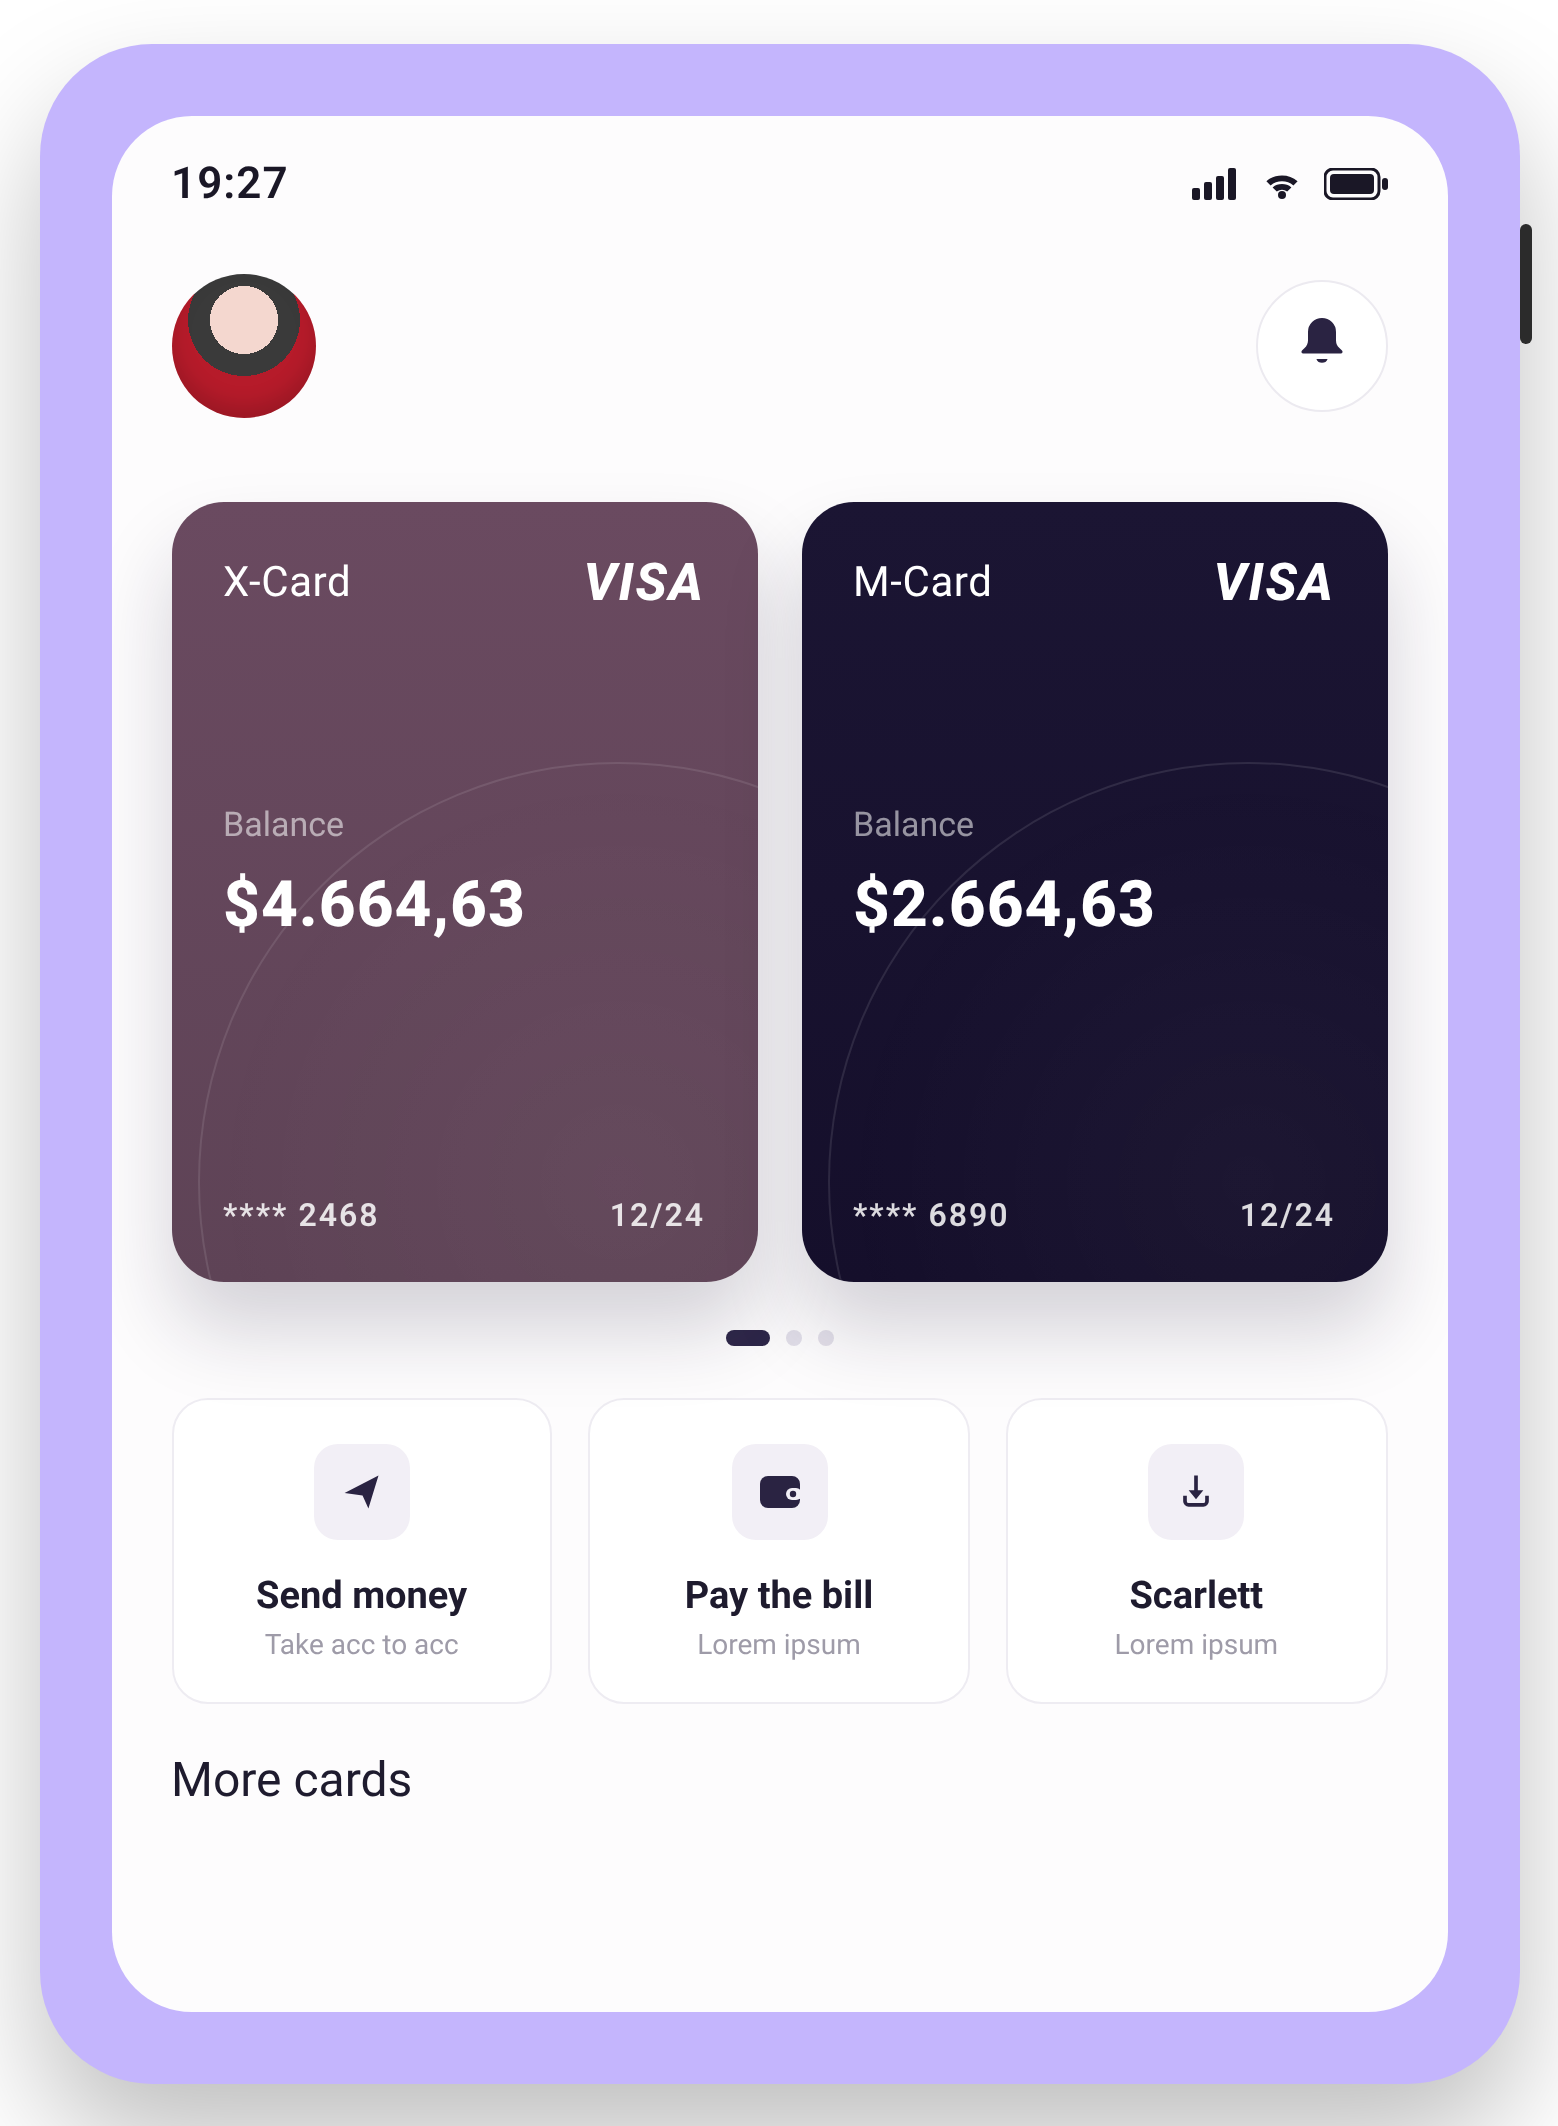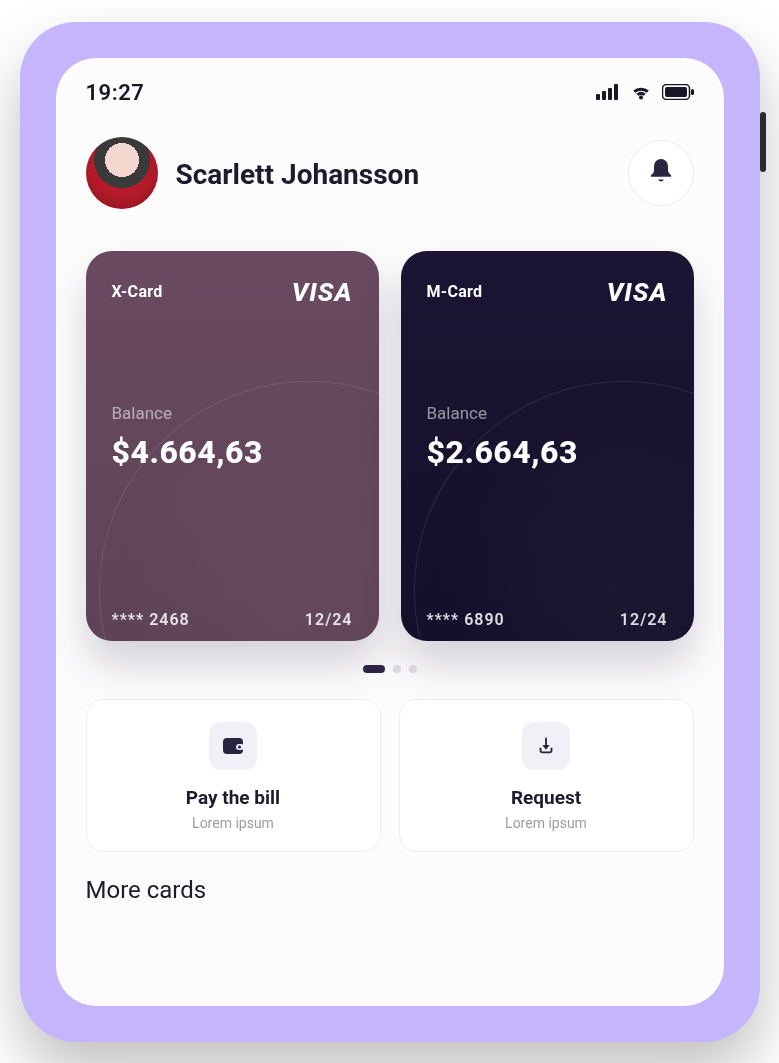--- a/index.html
+++ b/index.html
@@ -100,25 +100,25 @@
   .card .ring {
     position:absolute;
     right:-140px; bottom:-160px;
     width:420px; height:420px;
     border-radius:50%;
     border:1px solid rgba(255,255,255,.10);
     background: radial-gradient(circle at center, rgba(255,255,255,.03), rgba(255,255,255,0) 70%);
     pointer-events:none;
   }
   .card-top { display:flex; justify-content:space-between; align-items:center; }
-  .card-name { font-size:16px; font-weight:700; letter-spacing:.3px; }
+  .card-name { font-size:21px; font-weight:400; letter-spacing:.3px; }
   .visa { font-style:italic; font-size:26px; font-weight:800; letter-spacing:1px; }
   .balance-label { margin-top:96px; color:rgba(255,255,255,.55); font-size:17px; }
   .balance { font-size:32px; font-weight:800; margin-top:10px; letter-spacing:.5px; }
-  .card-bottom { position:absolute; left:26px; right:26px; bottom:12px; display:flex; justify-content:space-between; font-size:16px; font-weight:600; letter-spacing:1px; color:rgba(255,255,255,.85); }
+  .card-bottom { position:absolute; left:26px; right:26px; bottom:24px; display:flex; justify-content:space-between; font-size:16px; font-weight:600; letter-spacing:1px; color:rgba(255,255,255,.85); }
 
   .dots { display:flex; justify-content:center; gap:8px; padding-top:14px; }
   .dot { width:8px; height:8px; border-radius:4px; background:#e2dfe9; }
   .dot.active { width:22px; background:#2e2749; }
 
   
   .actions {
     display:flex;
     gap:18px;
     padding: 26px 30px 0 30px;
@@ -183,21 +183,20 @@
               <rect x="3" y="3" width="22" height="10" rx="2" fill="#1a1726"></rect>
               <rect x="29" y="5" width="3" height="6" rx="1.5" fill="#1a1726"></rect>
             </svg>
         </span>
       </div>
     </div>
 
     <div class="header">
       <div class="avatar"></div>
       <div class="welcome">
-        <div class="name">Scarlett Johansson</div>
       </div>
       <div class="bell-btn">
         <span>
           <svg width="26" height="28" viewBox="0 0 26 28" fill="#2a2342">
               <path d="M13 2a7 7 0 00-7 7v4.2c0 1.4-.6 2.8-1.7 3.8L3 18.2c-.6.5-.2 1.6.6 1.6h18.8c.8 0 1.2-1.1.6-1.6l-1.3-1.2a5.3 5.3 0 01-1.7-3.8V9a7 7 0 00-7-7z"></path>
               <path d="M10.2 22.5a3 3 0 005.6 0h-5.6z"></path>
             </svg>
         </span>
       </div>
     </div>
@@ -235,41 +234,51 @@
     </div>
 
     <div class="dots">
       <span class="dot active"></span>
       <span class="dot"></span>
       <span class="dot"></span>
     </div>
 
     <div class="actions">
 
+      <div class="action">
+        <div class="icon-box">
+          <svg width="22" height="22" viewBox="0 0 24 24" fill="#2a2342">
+              <path d="M2.5 12.5L21 3l-5.5 18-3.2-7.1L2.5 12.5z"></path>
+              <path d="M12.3 13.9L21 3l-8.7 10.9z" fill="#f2eff6"></path>
+            </svg>
+        </div>
+        <div class="title">Send money</div>
+        <div class="sub">Take acc to acc</div>
+      </div>
 
       <div class="action">
         <div class="icon-box">
           <svg width="24" height="22" viewBox="0 0 24 22" fill="#2a2342">
               <rect x="2" y="3" width="20" height="16" rx="4"></rect>
               <rect x="15" y="9" width="8" height="6" rx="3" fill="#f2eff6"></rect>
               <circle cx="18.5" cy="12" r="1.6" fill="#2a2342"></circle>
             </svg>
         </div>
         <div class="title">Pay the bill</div>
         <div class="sub">Lorem ipsum</div>
       </div>
 
       <div class="action">
         <div class="icon-box">
           <svg width="22" height="22" viewBox="0 0 24 24" fill="#2a2342">
               <path d="M5 14v3a3 3 0 003 3h8a3 3 0 003-3v-3h-2v3a1 1 0 01-1 1H8a1 1 0 01-1-1v-3H5z"></path>
               <path d="M11 3h2v8h3l-4 5-4-5h3V3z"></path>
             </svg>
         </div>
-        <div class="title">Request</div>
+        <div class="title">Scarlett</div>
         <div class="sub">Lorem ipsum</div>
       </div>
 
     </div>
 
     <div class="more-cards">More cards</div>
 
   </div>
 </div>
 

